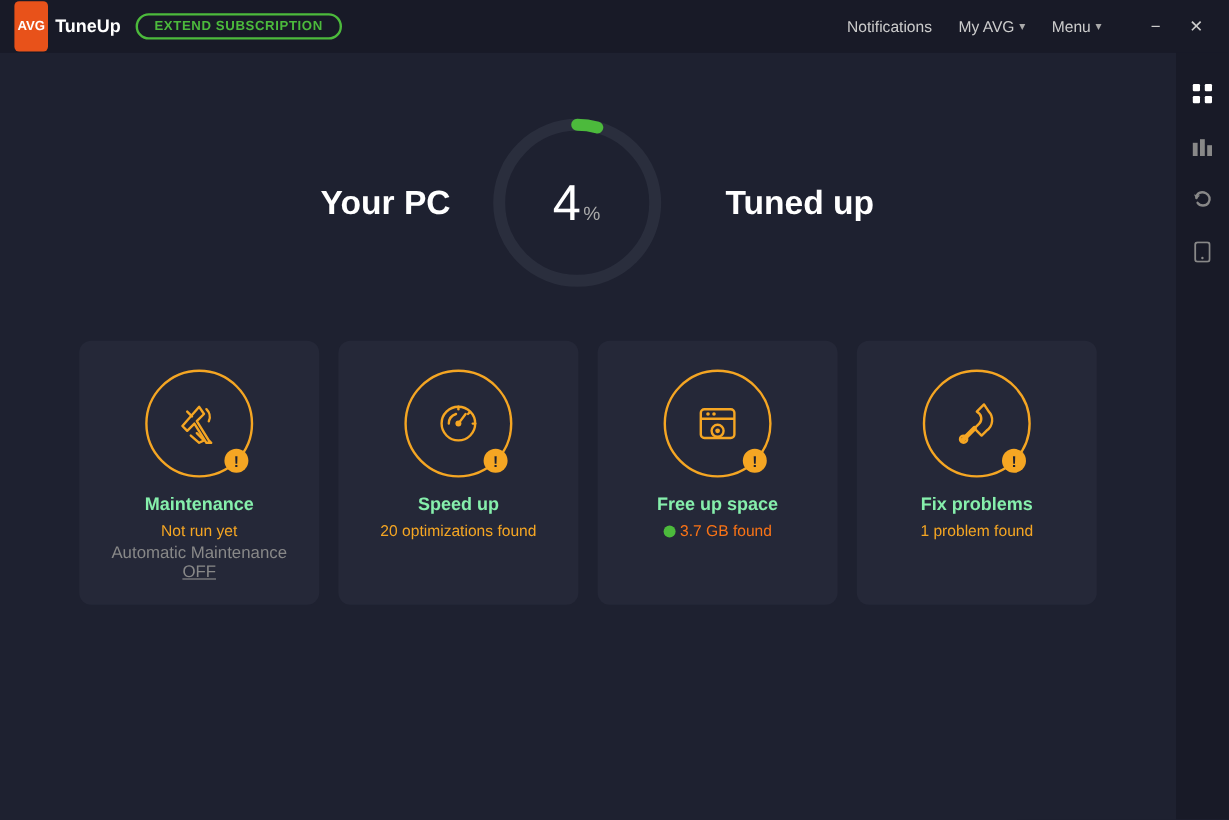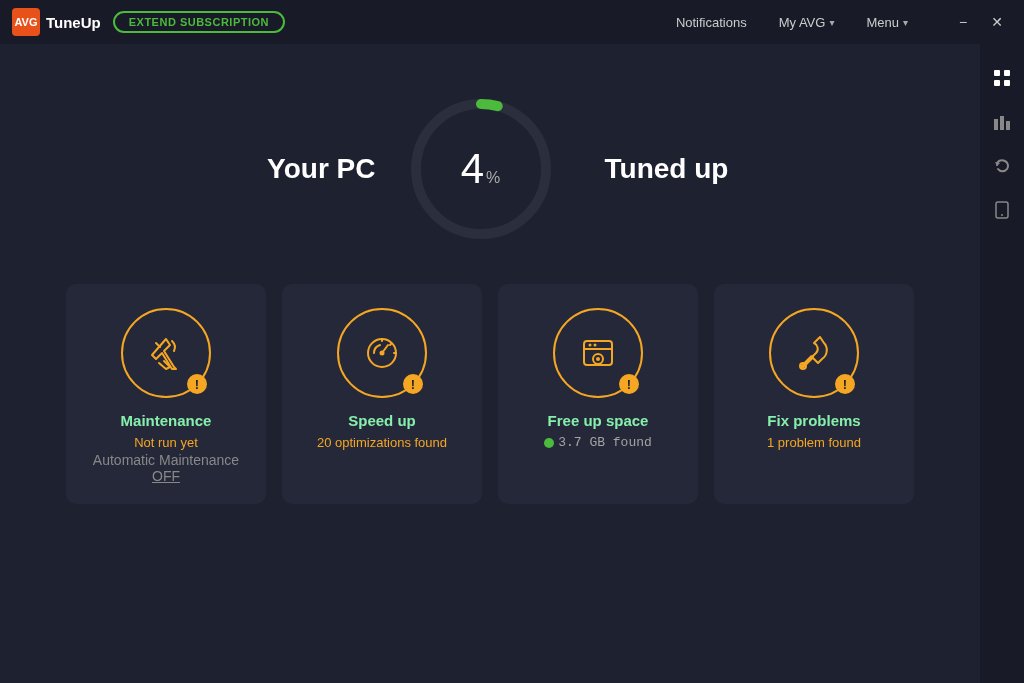--- a/index.html
+++ b/index.html
@@ -29,21 +29,21 @@
       align-items: center;
       gap: 12px;
     }
     .logo {
       display: flex;
       align-items: center;
       gap: 6px;
     }
     .logo-icon {
       width: 28px;
-      height: 28px;
+      height: 42px;
       background: #e8521a;
       border-radius: 4px;
       display: flex;
       align-items: center;
       justify-content: center;
       font-weight: bold;
       font-size: 11px;
       color: white;
     }
     .logo-text {
@@ -59,21 +59,21 @@
       padding: 3px 14px;
       font-size: 11px;
       font-weight: 700;
       cursor: pointer;
       letter-spacing: 0.5px;
       text-transform: uppercase;
     }
     .header-right {
       display: flex;
       align-items: center;
-      gap: 32px;
+      gap: 22px;
     }
     .header-nav-item {
       color: #ccc;
       font-size: 13px;
       cursor: pointer;
       display: flex;
       align-items: center;
       gap: 4px;
     }
     .chevron-down {
@@ -272,25 +272,24 @@
       text-align: center;
       margin-bottom: 6px;
     }
     .card-status {
       font-size: 13px;
       color: #f5a623;
       text-align: center;
       margin-bottom: 2px;
     }
     .card-status.green {
-      color: #a3a3a3;
+      color: #f97316;
       display: flex;
       align-items: center;
       gap: 4px;
-      font-family: Liberation Mono, monospace;
     }
     .card-substatus {
       font-size: 14px;
       color: #888;
       text-align: center;
     }
     .card-substatus .off-label {
       text-decoration: underline;
     }
     .green-dot {

